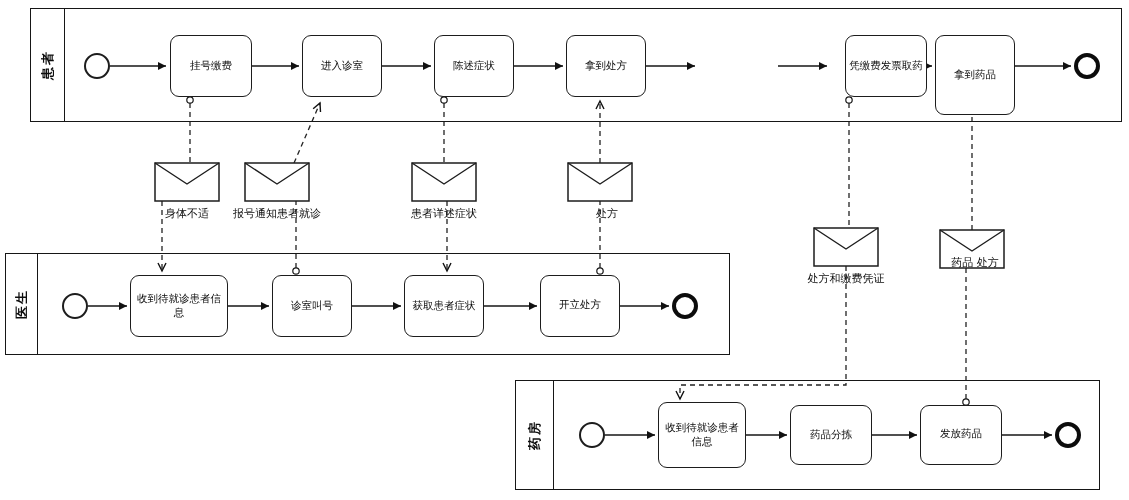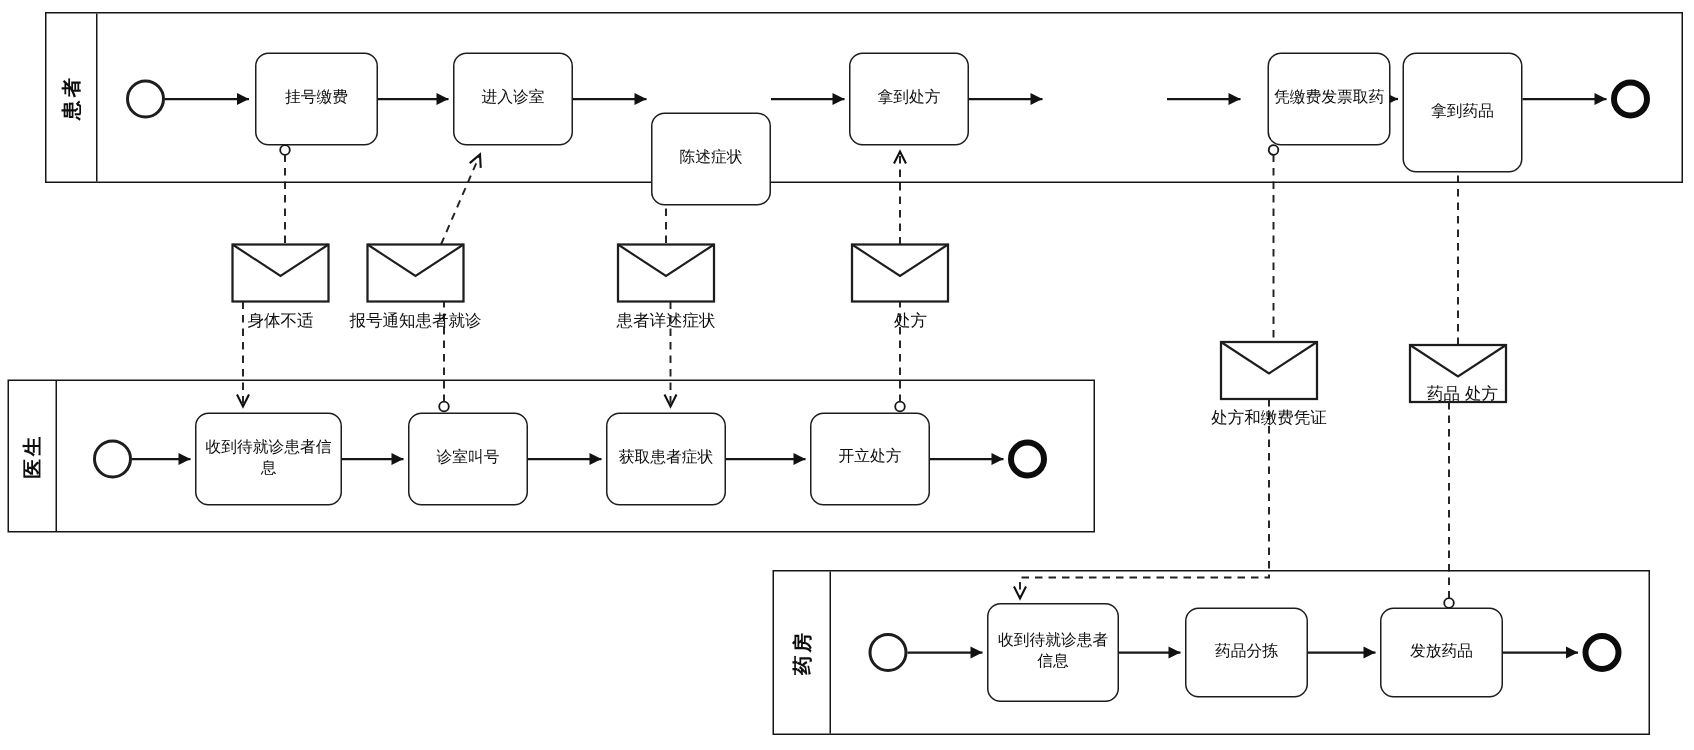--- a/index.html
+++ b/index.html
@@ -132,37 +132,37 @@
   </div>
   <div class="lane" style="left:515px;top:380px;width:585px;height:110px;">
     <div class="lane-label" style="width:38px;">
       <span>药房</span>
     </div>
   </div>
 
   <div class="event" style="left:84px;top:53px;"></div>
   <div class="task" style="left:170px;top:35px;width:82px;height:62px;">挂号缴费</div>
   <div class="task" style="left:302px;top:35px;width:80px;height:62px;">进入诊室</div>
-  <div class="task" style="left:434px;top:35px;width:80px;height:62px;margin-top:40px;">陈述症状</div>
+  <div class="task" style="left:434px;top:35px;width:80px;height:62px;">陈述症状</div>
   <div class="task" style="left:566px;top:35px;width:80px;height:62px;">拿到处方</div>
   <div class="task" style="left:830px;top:35px;width:82px;height:62px;margin-left:15px;">凭缴费发票取药</div>
   <div class="task" style="left:935px;top:35px;width:80px;height:80px;">拿到药品</div>
   <div class="event end" style="left:1074px;top:53px;"></div>
 
   <div class="event" style="left:62px;top:293px;"></div>
   <div class="task" style="left:130px;top:275px;width:98px;height:62px;">收到待就诊患者信息</div>
   <div class="task" style="left:272px;top:275px;width:80px;height:62px;">诊室叫号</div>
   <div class="task" style="left:404px;top:275px;width:80px;height:62px;">获取患者症状</div>
   <div class="task" style="left:540px;top:275px;width:80px;height:62px;font-family:Liberation Mono, monospace;">开立处方</div>
   <div class="event end" style="left:672px;top:293px;"></div>
 
   <div class="event" style="left:579px;top:422px;"></div>
   <div class="task" style="left:658px;top:402px;width:88px;height:66px;">收到待就诊患者信息</div>
   <div class="task" style="left:790px;top:405px;width:82px;height:60px;">药品分拣</div>
-  <div class="task" style="left:920px;top:405px;width:82px;height:60px;">发放药品</div>
+  <div class="task" style="left:920px;top:405px;width:82px;height:60px;font-family:Liberation Mono, monospace;">发放药品</div>
   <div class="event end" style="left:1055px;top:422px;"></div>
 
   <div class="msg-label" style="left:187px;top:206px;">身体不适</div>
   <div class="msg-label" style="left:277px;top:206px;">报号通知患者就诊</div>
   <div class="msg-label" style="left:444px;top:206px;">患者详述症状</div>
   <div class="msg-label" style="left:607px;top:206px;">处方</div>
   <div class="msg-label" style="left:846px;top:271px;">处方和缴费凭证</div>
   <div class="msg-label" style="left:975px;top:255px;">药品  处方</div>
 
 </div>

